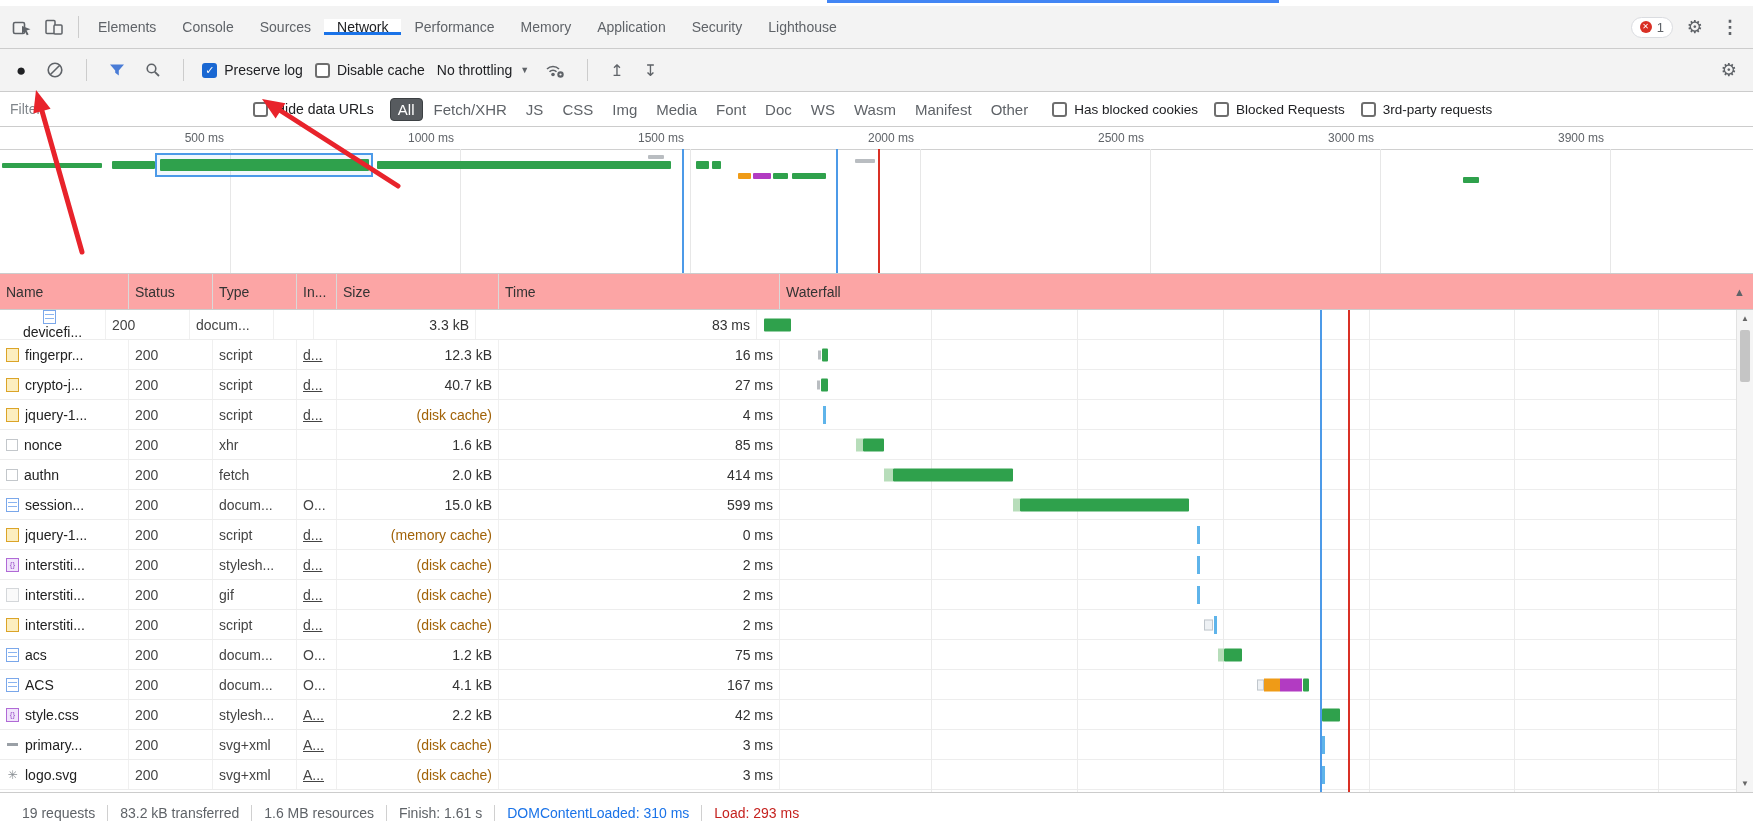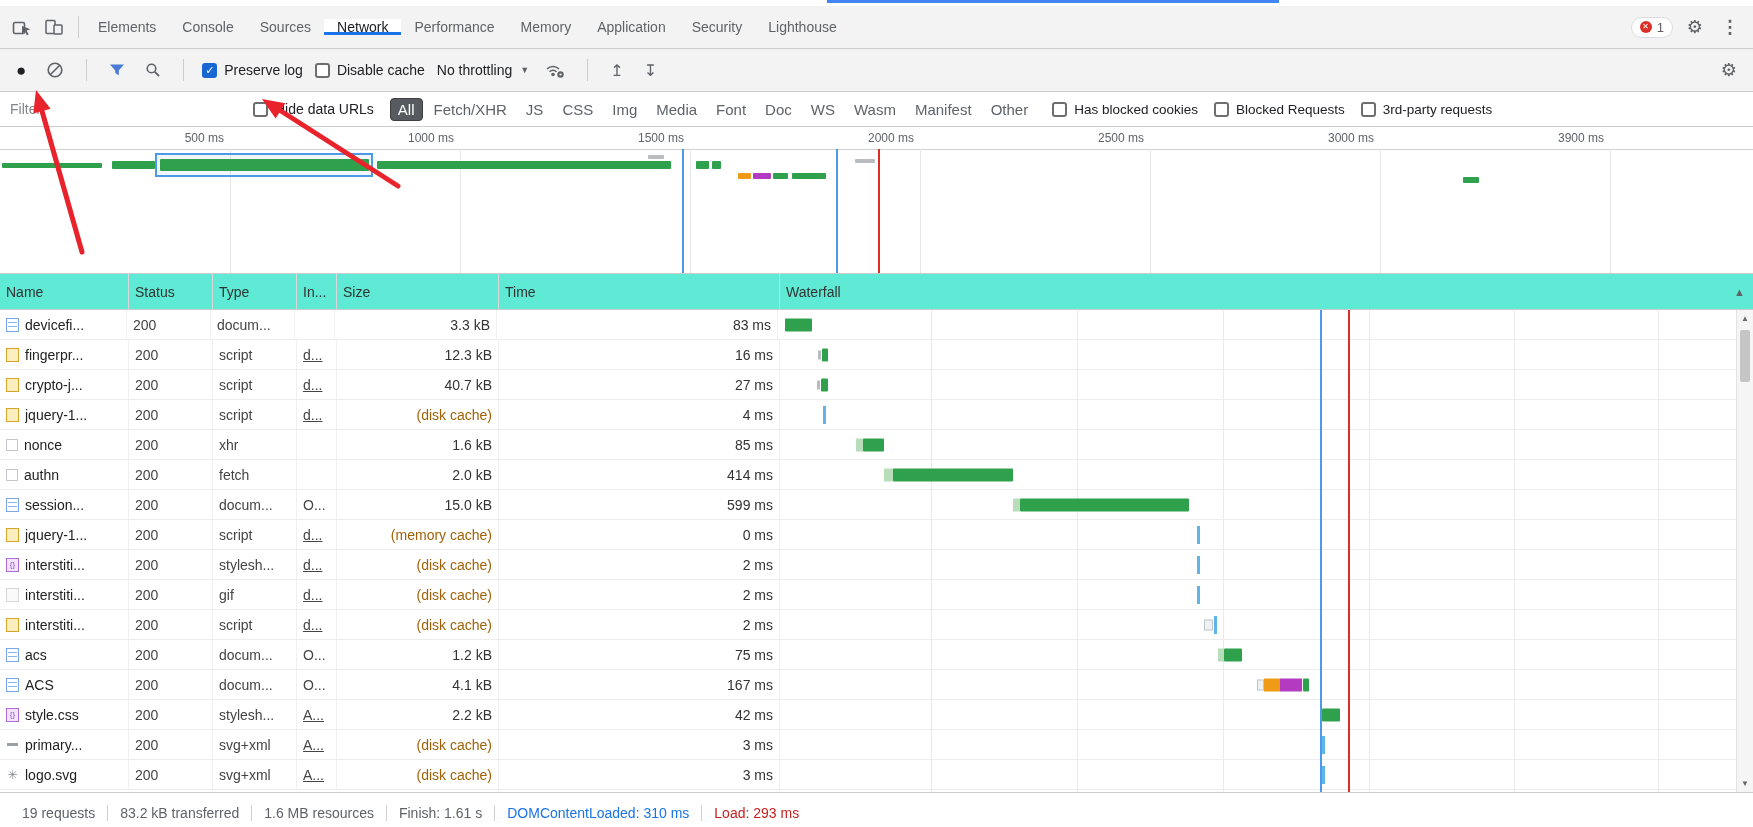--- a/index.html
+++ b/index.html
@@ -50,21 +50,21 @@
   .timeline{position:relative;height:146px;border-bottom:1px solid #ccc;background:#fff;overflow:hidden;}
   .ov-ticks{position:absolute;left:0;right:0;top:0;height:22px;border-bottom:1px solid #d0d0d0;}
   .tick{position:absolute;top:4px;width:80px;text-align:right;font-size:12px;color:#5f6368;}
   .ovgl{position:absolute;top:22px;bottom:0;width:1px;background:#e7e7e7;}
   .ov-band{position:absolute;left:0;right:0;top:24px;height:40px;}
   .ovseg{position:absolute;border-radius:1px;}
   .ov-selection{position:absolute;top:2px;height:24px;border:2px solid #4c9ae8;background:rgba(76,154,232,0.08);box-sizing:border-box;}
   .ovmk{position:absolute;top:22px;bottom:0;width:2px;}
 
   
-  .thead{height:35px;background:#5eead4;border-bottom:1px solid #ccc;display:flex;align-items:stretch;}
+  .thead{height:35px;background:#fca5a5;border-bottom:1px solid #ccc;display:flex;align-items:stretch;}
   .hcell{display:flex;align-items:center;padding:0 6px;font-size:14px;color:#333;border-right:1px solid #d9d9d9;box-sizing:border-box;white-space:nowrap;cursor:pointer;}
   .hcell.wf{justify-content:space-between;border-right:none;padding-right:8px;}
   .sort{font-size:11px;color:#5f6368;}
 
   .rows{position:relative;height:482px;background:#fff;overflow:hidden;}
   .row{display:flex;height:30px;border-bottom:1px solid #ededed;box-sizing:border-box;cursor:pointer;}
   .cell{display:flex;align-items:center;padding:0 6px;font-size:14px;color:#444;border-right:1px solid #f0f0f0;box-sizing:border-box;white-space:nowrap;overflow:hidden;flex:none;}
   .cell.num{justify-content:flex-end;color:#333;}
   .cell .cached{color:#a16207;}
   .ntext{color:#222;overflow:hidden;text-overflow:ellipsis;}
@@ -319,21 +319,21 @@
     <div id="grid-overlay">
         <div class="wf-grid" style="left: 931px;"></div>
         <div class="wf-grid" style="left: 1077px;"></div>
         <div class="wf-grid" style="left: 1223px;"></div>
         <div class="wf-grid" style="left: 1369px;"></div>
         <div class="wf-grid" style="left: 1514px;"></div>
         <div class="wf-grid" style="left: 1658px;"></div>
       </div>
     <div id="rows-list">
         <div class="row">
-          <div class="cell" style="width: 127px;">
+          <div class="cell" style="width: 106px; flex-direction: column;">
             <span class="ic ic-document"></span>
             <span class="ntext">devicefi...</span>
           </div>
           <div class="cell" style="width: 84px;">200</div>
           <div class="cell" style="width: 84px;">docum...</div>
           <div class="cell" style="width: 40px;"></div>
           <div class="cell num" style="width: 162px;">
             <span>3.3 kB</span>
           </div>
           <div class="cell num" style="width: 281px;">83 ms</div>

